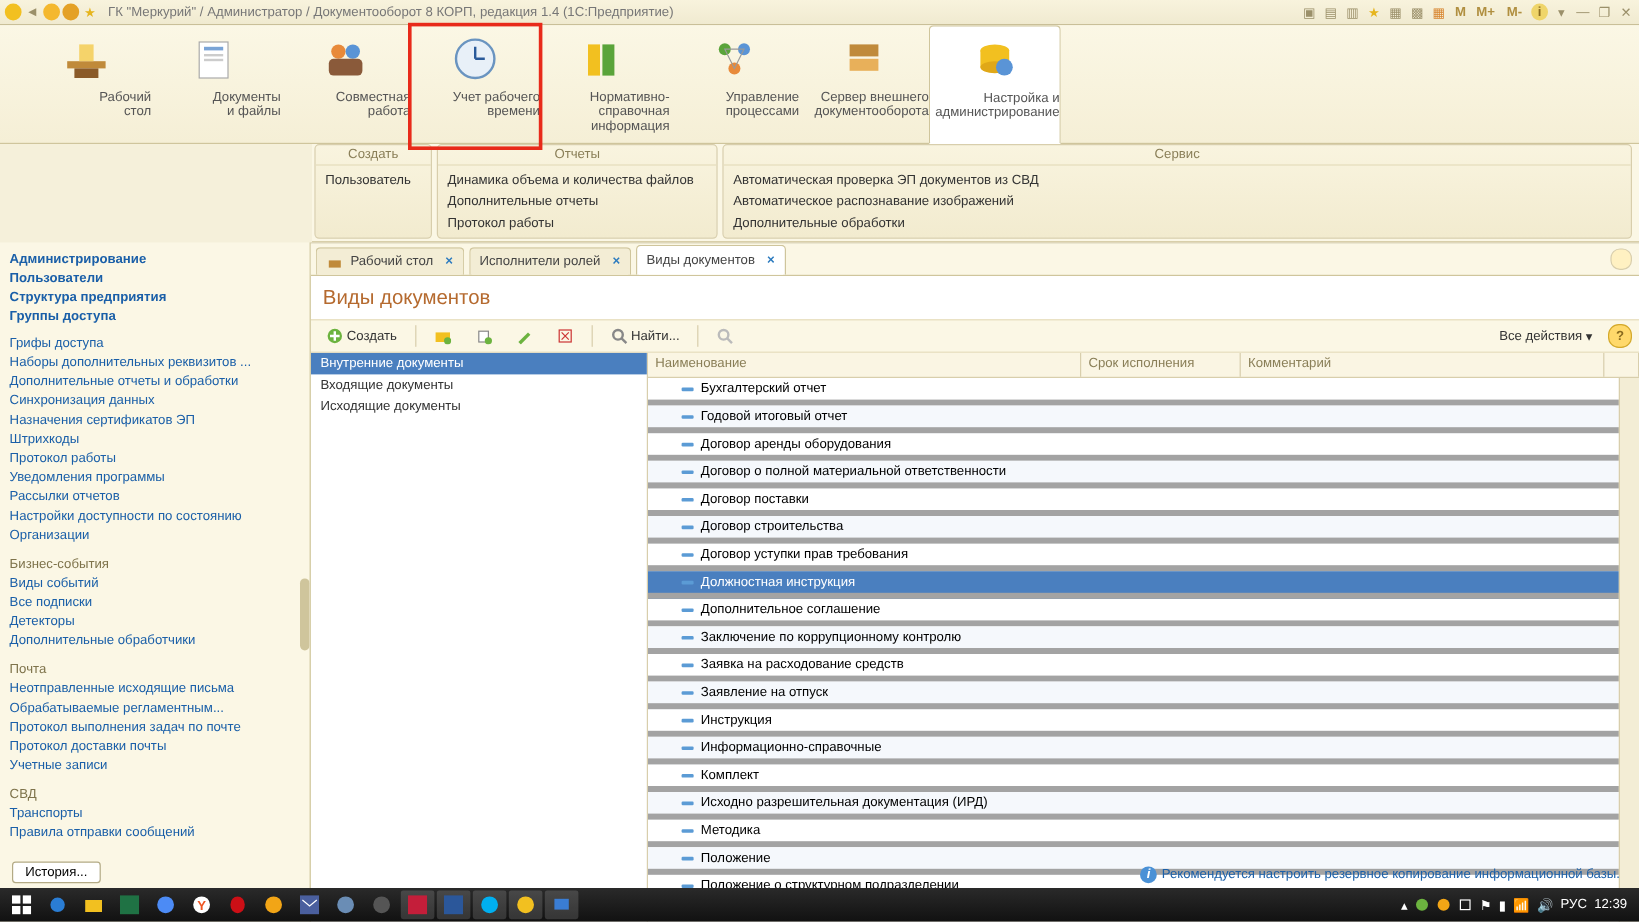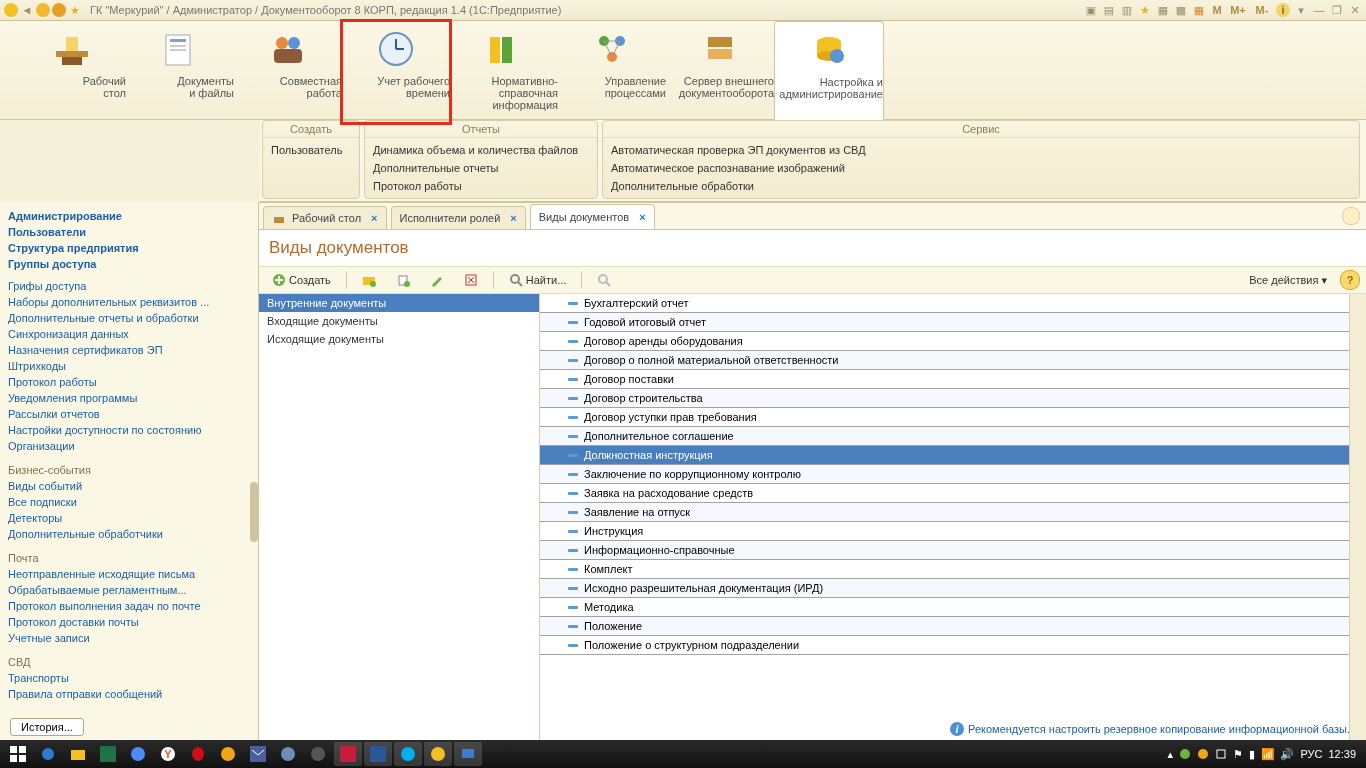--- a/index.html
+++ b/index.html
@@ -42,21 +42,21 @@
 .cmd-bar .help{width:18px;height:18px;border-radius:9px;background:#ffd96b;border:1px solid #d4a92b;display:flex;align-items:center;justify-content:center;color:#8a6b1f;font-weight:bold}
 .split{flex:1;display:flex;overflow:hidden}
 .tree{width:280px;border-right:1px solid #d8ceac}
 .tree .row{padding:3px 8px;cursor:pointer;color:#333}
 .tree .row.sel{background:#4a7fbf;color:#fff}
 .grid{flex:1;display:flex;flex-direction:column;overflow:hidden}
 .grid-head{display:flex;background:#faf5e3;border-bottom:1px solid #d8ceac;height:20px}
 .grid-head .gh{border-right:1px solid #d8ceac;padding:3px 6px;color:#8a7f58;font-size:11px}
 .gh1{flex:1}.gh2{width:120px}.gh3{width:290px}.gh-sc{width:16px}
 .grid-body{flex:1;overflow:auto;position:relative}
-.grid-body .gr{display:flex;height:18px;align-items:center;border-bottom:1px solid #a3a3a3;cursor:pointer}
+.grid-body .gr{display:flex;height:18px;align-items:center;border-bottom:5px solid #a3a3a3;cursor:pointer}
 .grid-body .gr:nth-child(even){background:#f5f8fc}
 .grid-body .gr.sel{background:#4a7fbf;color:#fff}
 .grid-body .gr .gc1{flex:1;padding-left:28px;display:flex;align-items:center;gap:6px}
 .grid-body .gr .dash{width:10px;height:3px;background:#5b9bd5;border-radius:1px;flex-shrink:0}
 .grid-body .gr .gc2{width:120px;border-left:1px solid #eee}
 .grid-body .gr .gc3{width:290px;border-left:1px solid #eee}
 .grid-body .gr .gc-sc{width:16px}
 .grid-scroll{position:absolute;right:0;top:0;width:16px;bottom:0;background:#f3edd5;border-left:1px solid #d8ceac}
 .history-btn{position:absolute;left:10px;bottom:32px;background:#fff;border:1px solid #b3aa85;padding:2px 10px;border-radius:3px;cursor:pointer;font-size:11px}
 .bottom-info{position:absolute;right:16px;bottom:32px;color:#1a5fa8;font-size:11px;display:flex;align-items:center;gap:4px}
@@ -350,20 +350,26 @@
         <div class="help">?</div>
       </div>
     </div>
     <div class="split">
       <div class="tree" id="tree-container">
           <div class="row sel">Внутренние документы</div>
           <div class="row">Входящие документы</div>
           <div class="row">Исходящие документы</div>
         </div>
       <div class="grid">
+        <div class="grid-head">
+          <div class="gh gh1">Наименование</div>
+          <div class="gh gh2">Срок исполнения</div>
+          <div class="gh gh3">Комментарий</div>
+          <div class="gh gh-sc"></div>
+        </div>
         <div class="grid-body" id="grid-body">
           <div class="gr">
               <div class="gc1">
                 <span class="dash"></span>
                 <span>Бухгалтерский отчет</span>
               </div>
               <div class="gc2"></div>
               <div class="gc3"></div>
               <div class="gc-sc"></div>
             </div>
@@ -414,33 +420,33 @@
             </div>
             <div class="gr">
               <div class="gc1">
                 <span class="dash"></span>
                 <span>Договор уступки прав требования</span>
               </div>
               <div class="gc2"></div>
               <div class="gc3"></div>
               <div class="gc-sc"></div>
             </div>
+            <div class="gr sel">
+              <div class="gc1">
+                <span class="dash"></span>
+                <span>Должностная инструкция</span>
+              </div>
+              <div class="gc2"></div>
+              <div class="gc3"></div>
+              <div class="gc-sc"></div>
+            </div>
             <div class="gr">
               <div class="gc1">
                 <span class="dash"></span>
                 <span>Дополнительное соглашение</span>
-              </div>
-              <div class="gc2"></div>
-              <div class="gc3"></div>
-              <div class="gc-sc"></div>
-            </div>
-            <div class="gr sel">
-              <div class="gc1">
-                <span class="dash"></span>
-                <span>Должностная инструкция</span>
               </div>
               <div class="gc2"></div>
               <div class="gc3"></div>
               <div class="gc-sc"></div>
             </div>
             <div class="gr">
               <div class="gc1">
                 <span class="dash"></span>
                 <span>Заключение по коррупционному контролю</span>
               </div>

